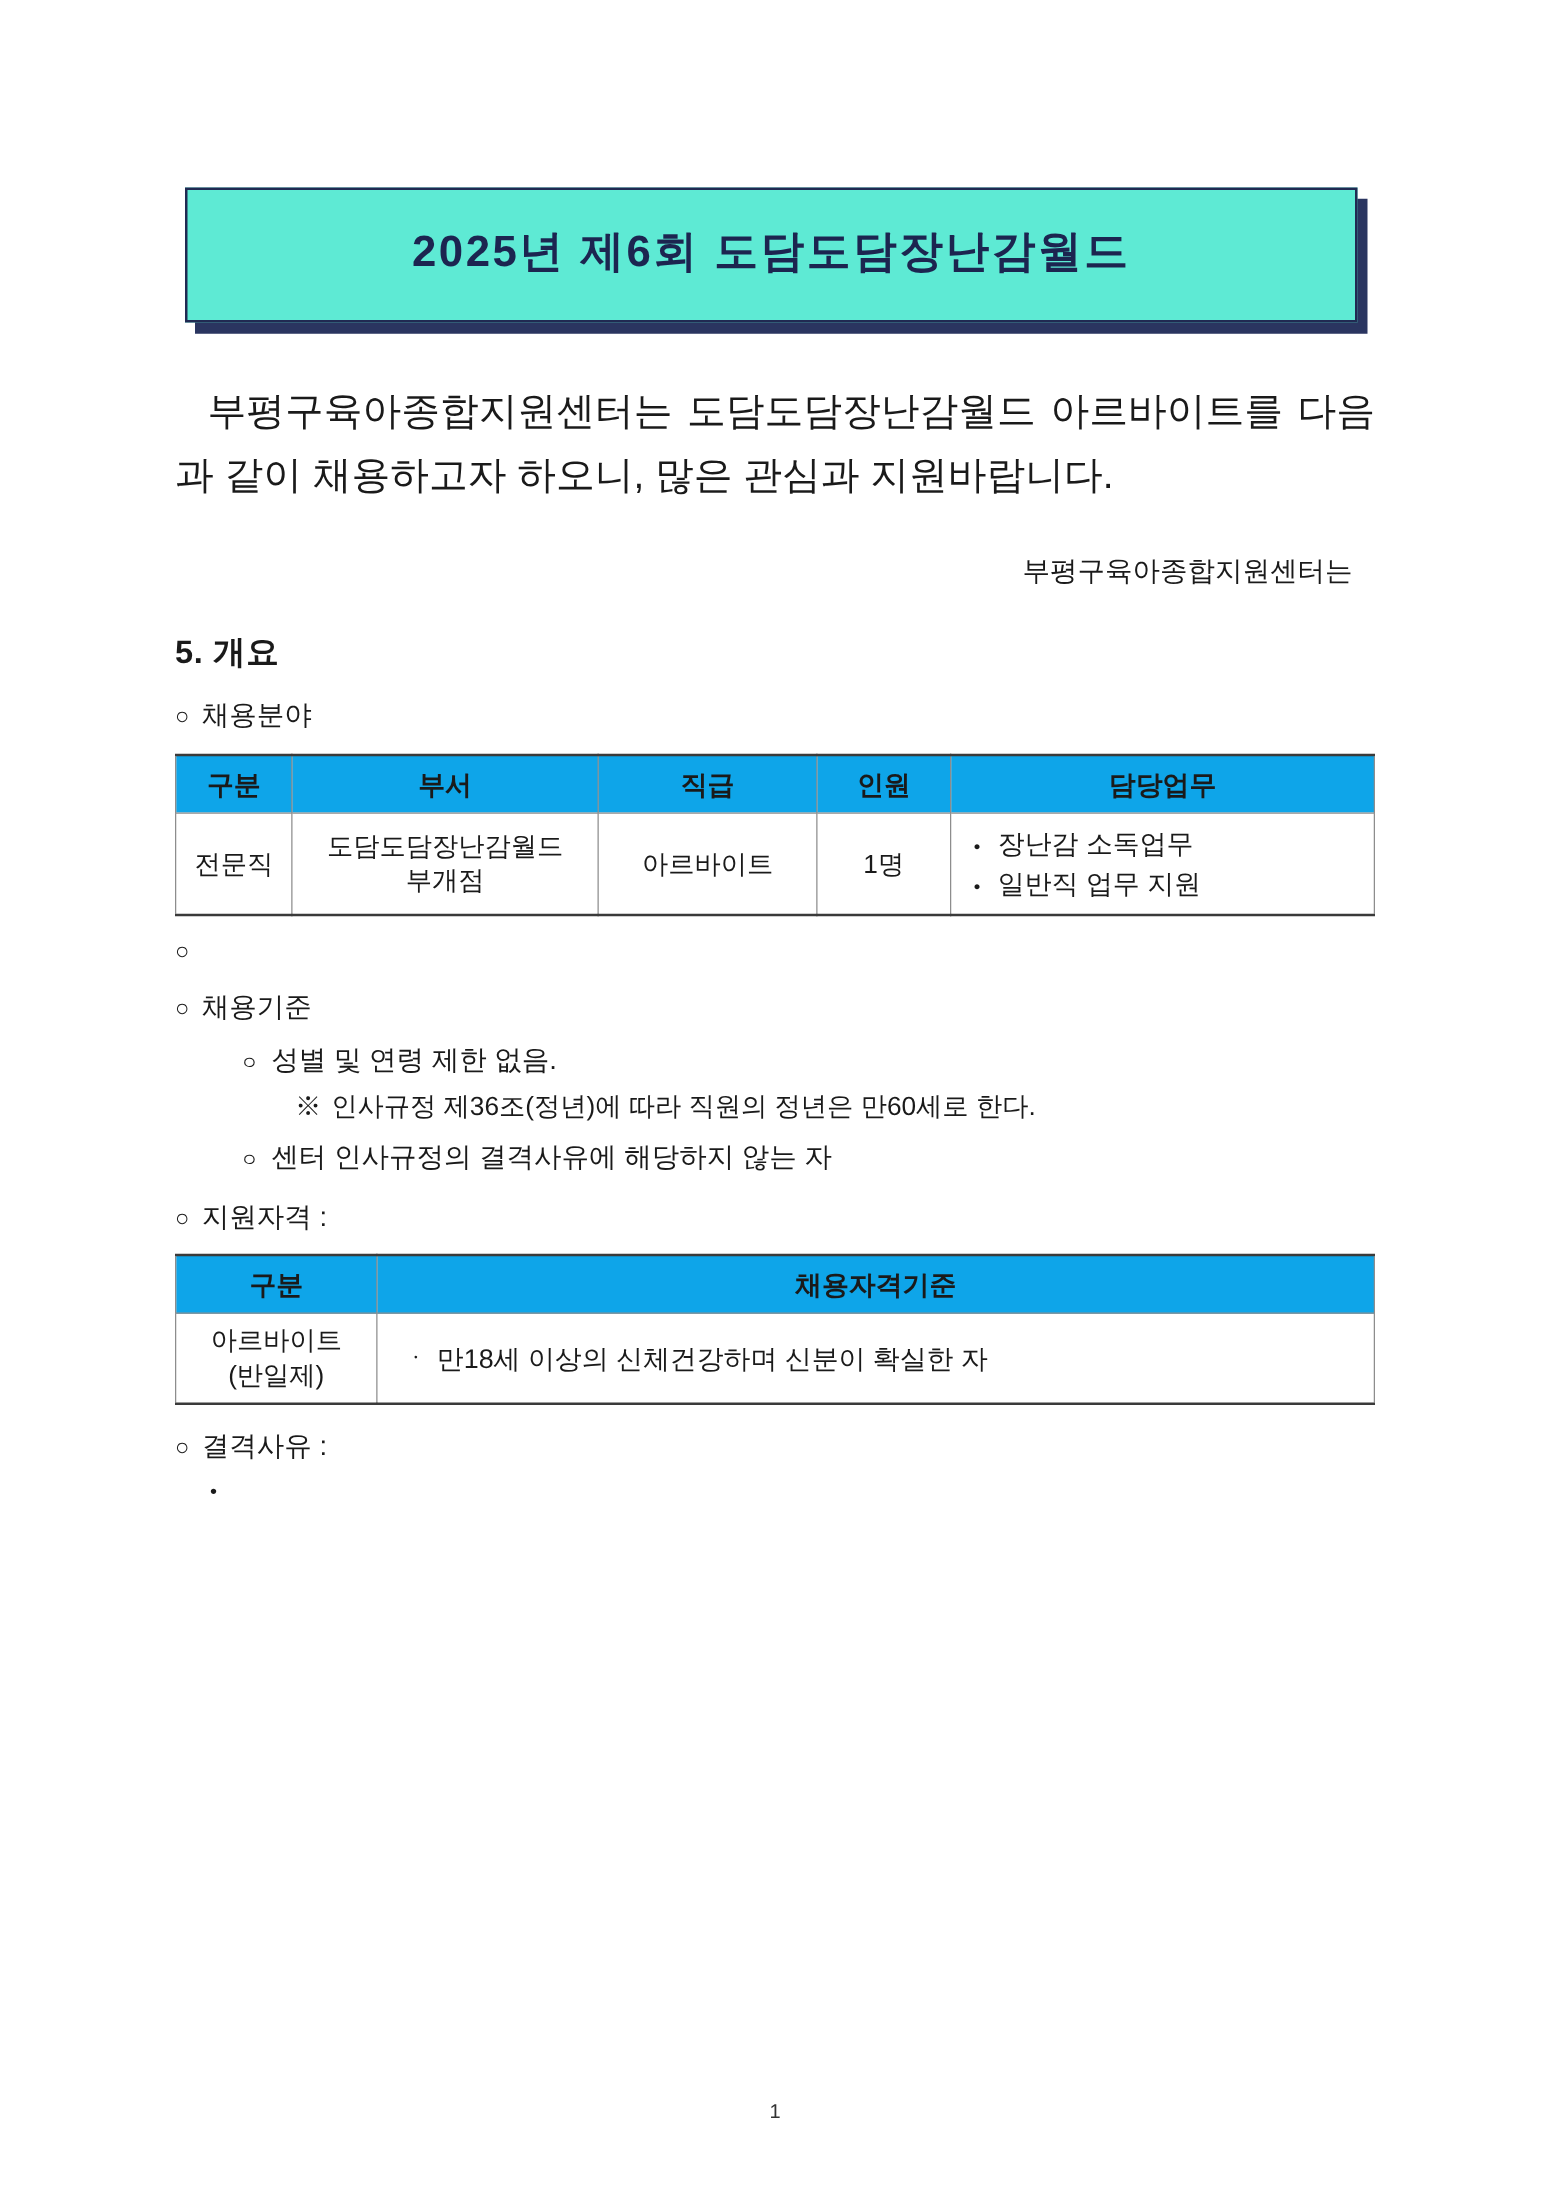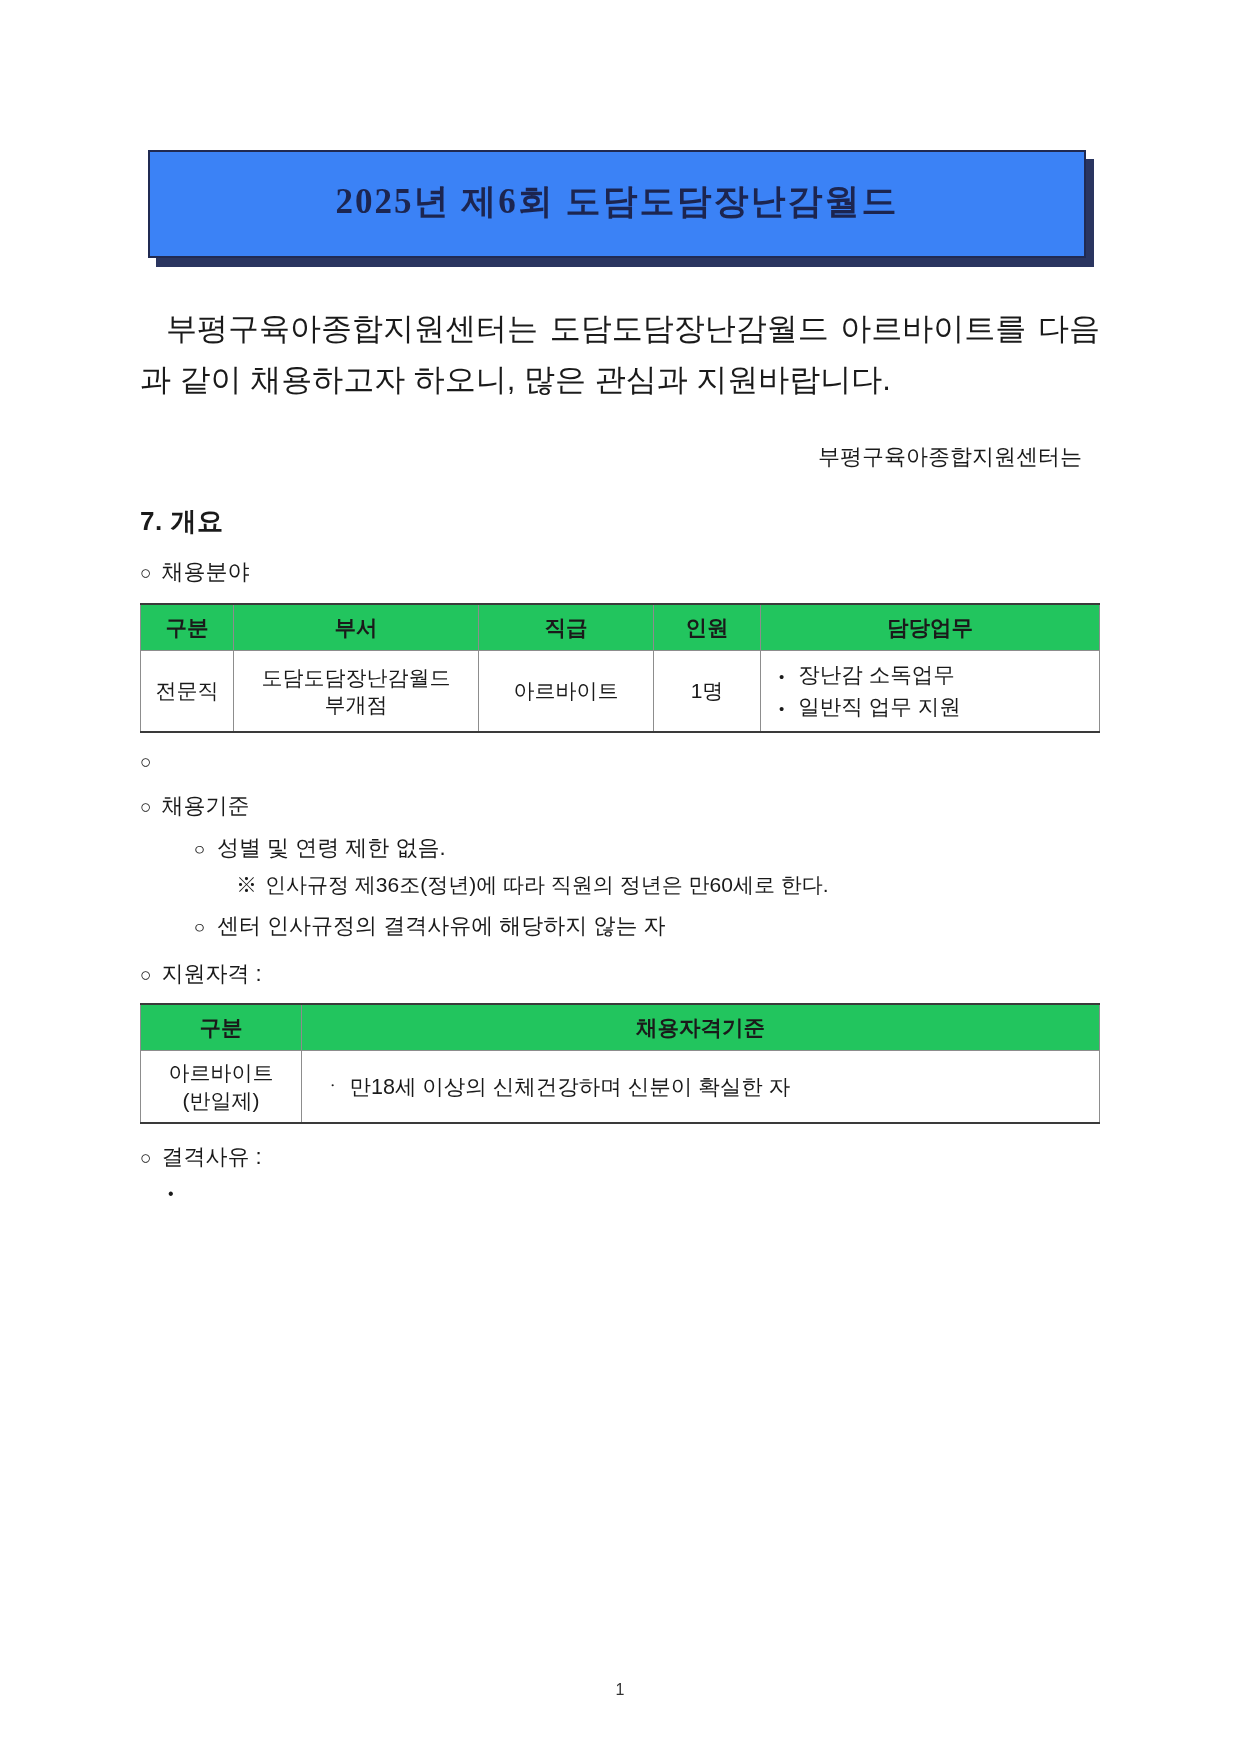--- a/index.html
+++ b/index.html
@@ -33,24 +33,23 @@
     top: 9px;
     right: -8px;
     bottom: -9px;
     background: #2a3560;
     z-index: 0;
   }
   .title-box {
     position: relative;
     z-index: 1;
     border: 2.5px solid #202a52;
-    background: #3b82f6;
+    background: #5eead4;
     text-align: center;
     padding: 26px 10px 30px 10px;
-    font-family: Liberation Serif, serif;
   }
   .title-line {
     font-size: 35px;
     font-weight: bold;
     color: #1c2550;
     letter-spacing: 2px;
     line-height: 1.38;
   }
 
   
@@ -124,21 +123,21 @@
     font-size: 21px;
   }
   table.t1 { margin-top: 16px; }
   table th, table td {
     border: 1px solid #8d8d8d;
     padding: 8px 6px;
     text-align: center;
     vertical-align: middle;
   }
   table thead th {
-    background: #22c55e;
+    background: #0ea5e9;
     font-weight: bold;
     font-size: 21.5px;
   }
   table.t1 { border-top: 2px solid #3a3a3a; border-bottom: 2px solid #3a3a3a; }
   table.t2 { border-top: 2px solid #3a3a3a; border-bottom: 2px solid #3a3a3a; }
   .cell-two-line { line-height: 1.3; }
   .duty-cell {
     text-align: left;
     padding-left: 18px;
   }
@@ -177,21 +176,21 @@
       <div class="title-line">2025년 제6회 도담도담장난감월드</div>
     </div>
   </div>
 
   <p class="intro"><span class="indent"></span><span>부평구육아종합지원센터는 도담도담장난감월드 아르바이트를 다음과 같이 채용하고자 하오니, 많은 관심과 지원바랍니다.</span></p>
 
   <div class="signature">
     <div>부평구육아종합지원센터는</div>
   </div>
 
-  <div class="section-heading">7. 개요</div>
+  <div class="section-heading">5. 개요</div>
 
   <div class="bullet-circle">
     <span class="mark">○</span>
     <span>채용분야</span>
   </div>
 
   <table class="t1">
     <thead>
       <tr>
         <th style="width:80px">구분</th>

